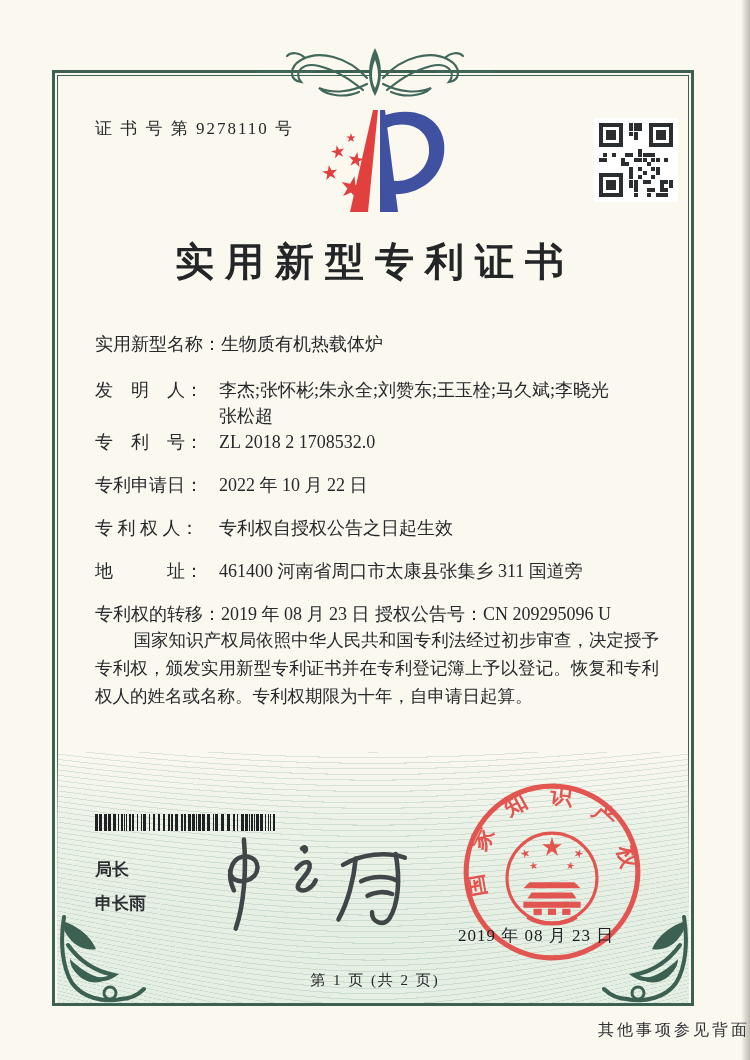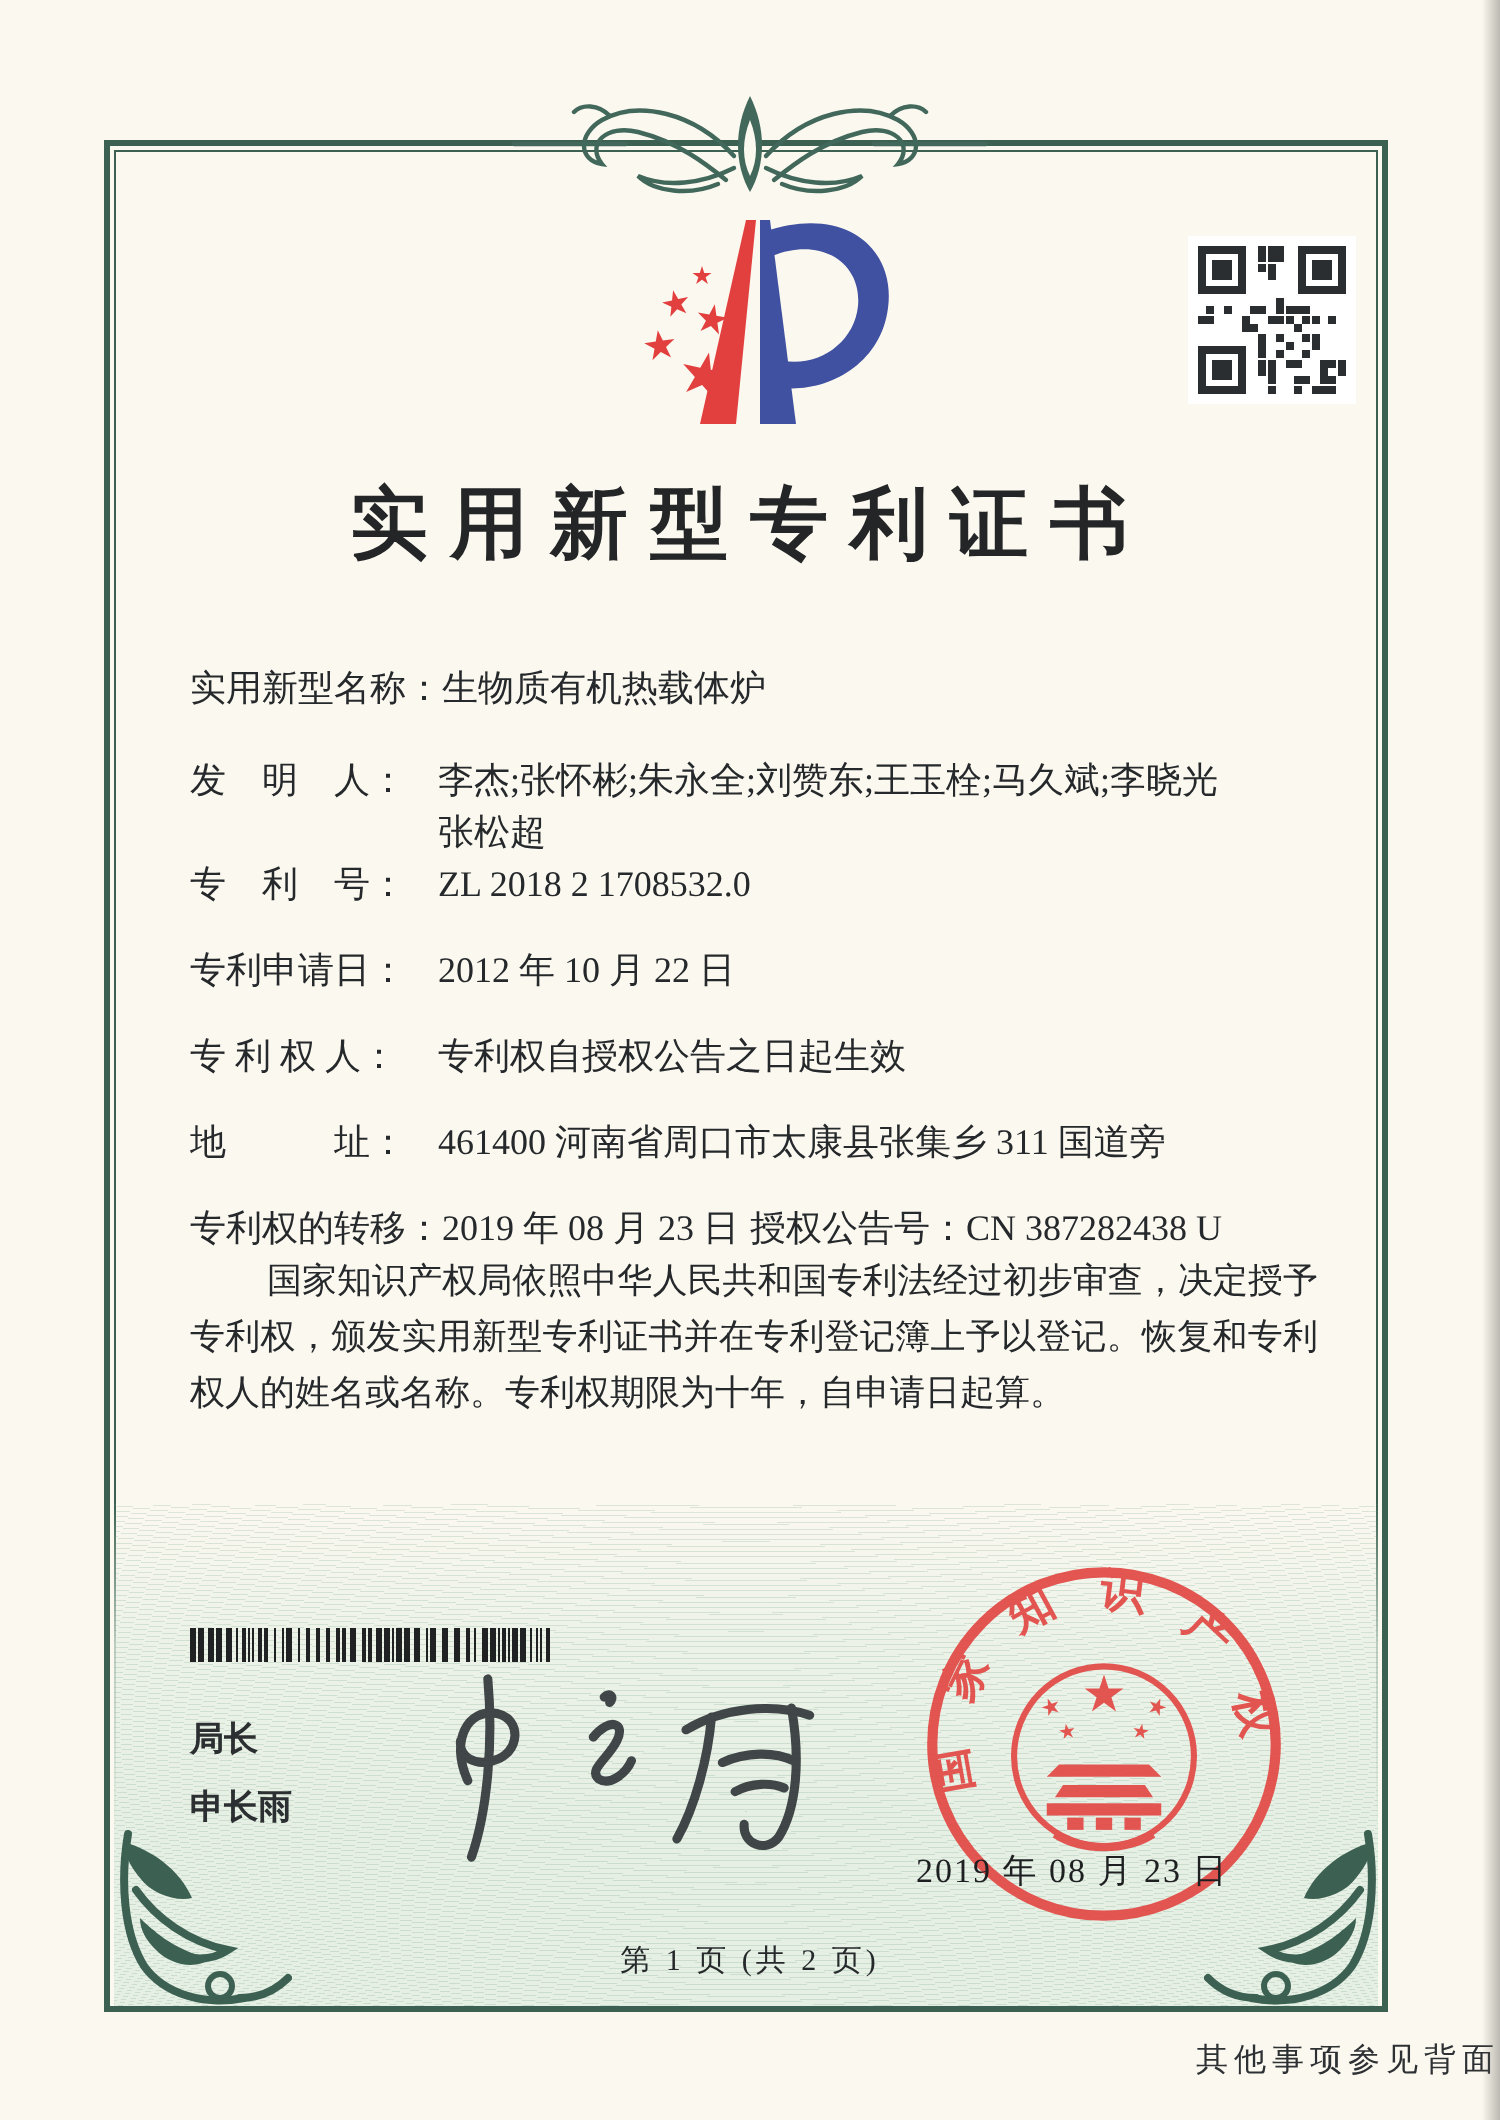--- a/index.html
+++ b/index.html
@@ -101,20 +101,21 @@
     <g fill="none" stroke="#3c6152" stroke-width="4" stroke-linecap="round">
       <path d="M10,2 C6,26 8,52 18,68 C28,82 48,88 68,84"></path>
       <path d="M14,30 C24,44 40,56 60,60 C48,68 30,64 22,52"></path>
       <path d="M66,84 C76,84 84,80 90,74"></path>
     </g>
     <path d="M8,6 C22,10 36,20 42,34 C34,36 22,32 16,24 C11,18 8,12 8,6 Z" fill="#3c6152"></path>
     <path d="M16,44 C26,54 38,62 52,64 C44,70 32,68 24,60 C19,55 16,50 16,44 Z" fill="#3c6152"></path>
     <circle cx="56" cy="78" r="6" fill="none" stroke="#3c6152" stroke-width="3"></circle>
   </svg>
 
+  <div class="cert-no">证 书 号 第 9278110 号</div>
 
   <svg class="logo" viewBox="0 0 160 124">
     <defs>
       <path id="star" d="M0,-1 L0.2245,-0.309 0.951,-0.309 0.363,0.118 0.588,0.809 0,0.382 -0.588,0.809 -0.363,0.118 -0.951,-0.309 -0.2245,-0.309 Z"></path>
     </defs>
     <g fill="#e2403f">
       <use href="#star" transform="translate(57,36) scale(5)"></use>
       <use href="#star" transform="translate(44,50) scale(7) rotate(-12)"></use>
       <use href="#star" transform="translate(62,58) scale(8) rotate(10)"></use>
       <use href="#star" transform="translate(36,71) scale(8) rotate(-8)"></use>
@@ -201,32 +202,32 @@
     <div class="frow r-inv">
       <span class="lbl">发　明　人：</span><span>李杰;张怀彬;朱永全;刘赞东;王玉栓;马久斌;李晓光</span>
     </div>
     <div class="frow r-inv2">
       <span>张松超</span>
     </div>
     <div class="frow r-patno">
       <span class="lbl">专　利　号：</span><span>ZL 2018 2 1708532.0</span>
     </div>
     <div class="frow r-filing">
-      <span class="lbl">专利申请日：</span><span>2012 年 10 月 22 日</span>
+      <span class="lbl">专利申请日：</span><span>2022 年 10 月 22 日</span>
     </div>
     <div class="frow r-patee">
       <span class="lbl">专 利 权 人：</span><span>专利权自授权公告之日起生效</span>
     </div>
     <div class="frow r-addr">
       <span class="lbl">地　　　址：</span><span>461400 河南省周口市太康县张集乡 311 国道旁</span>
     </div>
     <div class="frow r-grant">
       <span class="lbl">专利权的转移：</span><span>2019 年 08 月 23 日</span>
       <span class="grant-no">
-        <span>授权公告号：</span><span>CN 387282438 U</span>
+        <span>授权公告号：</span><span>CN 209295096 U</span>
       </span>
     </div>
   </div>
 
   <div class="paras">
     <p>国家知识产权局依照中华人民共和国专利法经过初步审查，决定授予专利权，颁发实用新型专利证书并在专利登记簿上予以登记。恢复和专利权人的姓名或名称。专利权期限为十年，自申请日起算。</p>
   </div>
 
   <div class="barcode" id="barcode"><span style="width: 3px; margin-right: 1px;"></span><span style="width: 3px; margin-right: 2px;"></span><span style="width: 3px; margin-right: 1px;"></span><span style="width: 3px; margin-right: 2px;"></span><span style="width: 3px; margin-right: 2px;"></span><span style="width: 1px; margin-right: 2px;"></span><span style="width: 2px; margin-right: 1px;"></span><span style="width: 1px; margin-right: 1px;"></span><span style="width: 1px; margin-right: 2px;"></span><span style="width: 2px; margin-right: 1px;"></span><span style="width: 2px; margin-right: 3px;"></span><span style="width: 1px; margin-right: 3px;"></span><span style="width: 1px; margin-right: 1px;"></span><span style="width: 3px; margin-right: 3px;"></span><span style="width: 1px; margin-right: 3px;"></span><span style="width: 2px; margin-right: 3px;"></span><span style="width: 2px; margin-right: 3px;"></span><span style="width: 2px; margin-right: 3px;"></span><span style="width: 2px; margin-right: 1px;"></span><span style="width: 2px; margin-right: 2px;"></span><span style="width: 3px; margin-right: 3px;"></span><span style="width: 2px; margin-right: 1px;"></span><span style="width: 2px; margin-right: 2px;"></span><span style="width: 3px; margin-right: 1px;"></span><span style="width: 3px; margin-right: 1px;"></span><span style="width: 1px; margin-right: 1px;"></span><span style="width: 3px; margin-right: 1px;"></span><span style="width: 3px; margin-right: 2px;"></span><span style="width: 3px; margin-right: 3px;"></span><span style="width: 1px; margin-right: 1px;"></span><span style="width: 3px; margin-right: 3px;"></span><span style="width: 3px; margin-right: 3px;"></span><span style="width: 3px; margin-right: 3px;"></span><span style="width: 2px; margin-right: 2px;"></span><span style="width: 1px; margin-right: 3px;"></span><span style="width: 3px; margin-right: 1px;"></span><span style="width: 3px; margin-right: 1px;"></span><span style="width: 1px; margin-right: 1px;"></span><span style="width: 2px; margin-right: 1px;"></span><span style="width: 1px; margin-right: 1px;"></span><span style="width: 3px; margin-right: 1px;"></span><span style="width: 3px; margin-right: 2px;"></span><span style="width: 1px; margin-right: 2px;"></span><span style="width: 1px; margin-right: 1px;"></span><span style="width: 1px; margin-right: 2px;"></span><span style="width: 2px; margin-right: 2px;"></span></div>
 

